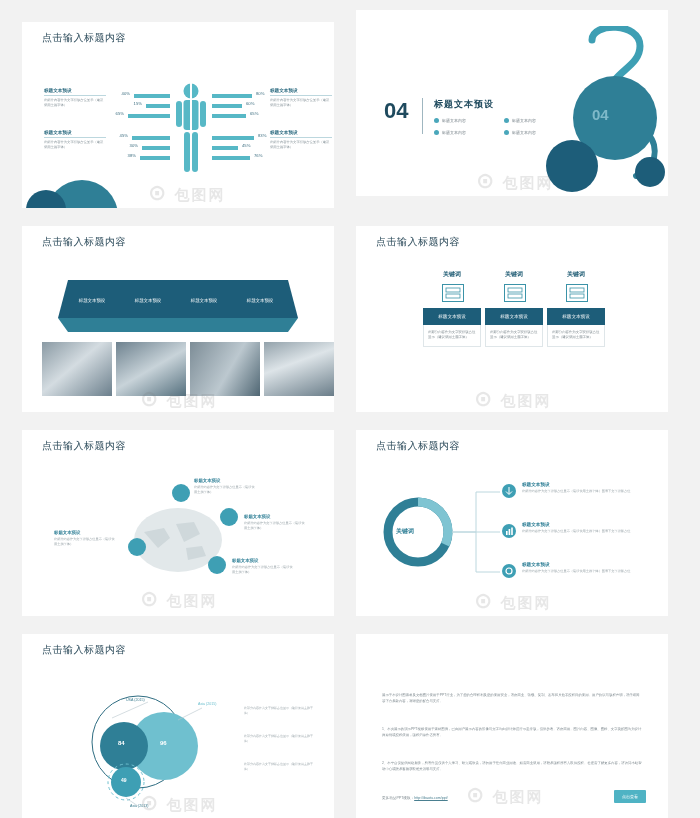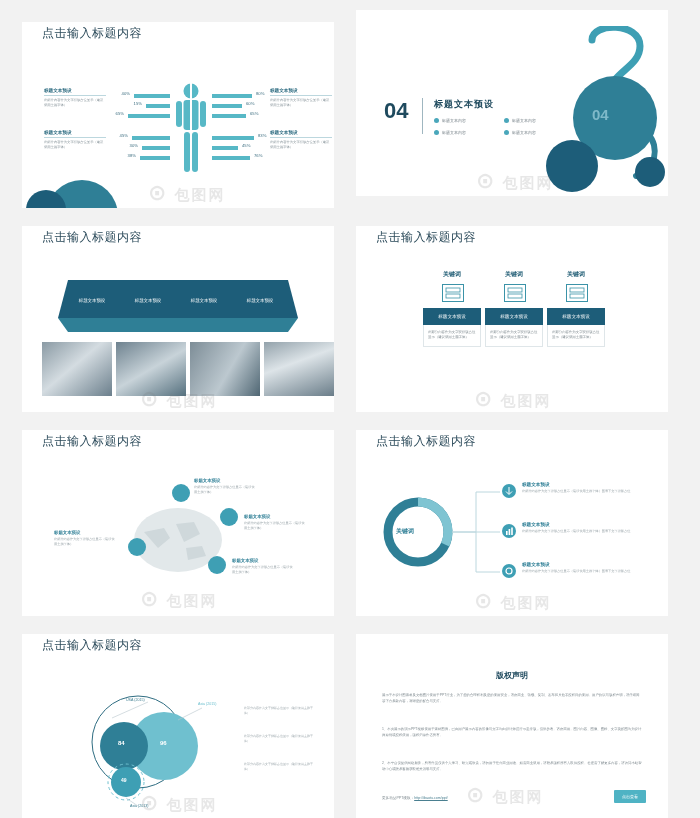--- a/index.html
+++ b/index.html
@@ -1,19 +1,19 @@
 <!DOCTYPE html>
 <html><head>
 <meta charset="utf-8">
 <style>
   html,body{margin:0;padding:0;background:#ffffff;}
   body{width:700px;height:818px;font-family:"Liberation Sans","DejaVu Sans",sans-serif;overflow:hidden;}
   .sheet{position:relative;width:700px;height:818px;background:#f2f2f2;}
   .slide{position:absolute;background:#ffffff;overflow:hidden;}
-  .slide-title{position:absolute;left:20px;top:3px;font-size:12px;color:#2b4a5a;letter-spacing:.5px;}
+  .slide-title{position:absolute;left:20px;top:9px;font-size:10px;color:#2b4a5a;letter-spacing:.5px;}
   
   .s1-fig{position:absolute;left:152px;top:60px;width:34px;height:100px;}
   .bar{position:absolute;height:4px;background:#57b8c6;}
   .pctl{position:absolute;font-size:4.2px;color:#3d6e80;text-align:right;}
   .pctr{position:absolute;font-size:4.2px;color:#3d6e80;}
   .cap{position:absolute;width:62px;}
   .cap .t{font-size:4.6px;color:#2f6d82;font-weight:bold;}
   .cap .ul{height:1px;background:#bcd7de;margin:2px 0 2px 0;}
   .cap .d{font-size:3.3px;color:#8a969c;line-height:1.5;}
   .s1-blob{position:absolute;border-radius:50%;}
@@ -304,21 +304,20 @@
     <div class="s7lab" style="left:176px;top:68px;color:#6fc0cf;">Asia (2015)</div>
     <div class="s7lab" style="left:108px;top:170px;">Asia (2013)</div>
 
     <div class="s7note" style="left:222px;top:72px;width:70px;">此部分内容作为文字排版占位显示（建议使用主题字体）</div>
     <div class="s7note" style="left:222px;top:100px;width:70px;">此部分内容作为文字排版占位显示（建议使用主题字体）</div>
     <div class="s7note" style="left:222px;top:128px;width:70px;">此部分内容作为文字排版占位显示（建议使用主题字体）</div>
     <div class="wm" style="left:118px;top:156px;"><span class="g">⊙</span> 包图网</div>
   </div>
 
   <div class="slide" style="left:356px;top:634px;width:312px;height:186px;">
-    <div class="s8h" style="top:36px;">版权声明</div>
     <div class="s8p" style="left:26px;top:58px;width:260px;">展示于本设计图素材及文档图片使用于PPT行业，为了您的合理权利及您的使用安全，请勿商业、转载、复制、发布和其他非授权目的使用。用户协议与版权声明，请仔细阅读下方条款内容，谢谢您的配合与支持。</div>
     <div class="s8p" style="left:26px;top:92px;width:260px;">1、本页展示的演示PPT模板使用于素材图例，已由用户展示内容的影像与文字均由设计师进行示意排版，仅供参考。请勿商用。图片内容、图像、图标、文字及配图均为设计师原创或授权使用，版权归原作者所有。</div>
     <div class="s8p" style="left:26px;top:126px;width:260px;">2、本平台仅提供网络服务，所有作品仅供个人学习、研究或欣赏，请勿用于任何商业用途。如需商业使用，请联系版权所有人取得授权。若您需了解更多内容，请访问本站帮助中心或联系客服获取相关说明与支持。</div>
     <div class="s8link" style="left:26px;top:162px;">
       <span>更多精品PPT模板：</span><a href="#">http://ibaotu.com/ppt/</a>
     </div>
     <div class="s8btn" style="left:258px;top:156px;">点击查看</div>
     <div class="wm" style="left:110px;top:148px;"><span class="g">⊙</span> 包图网</div>
   </div>
 

